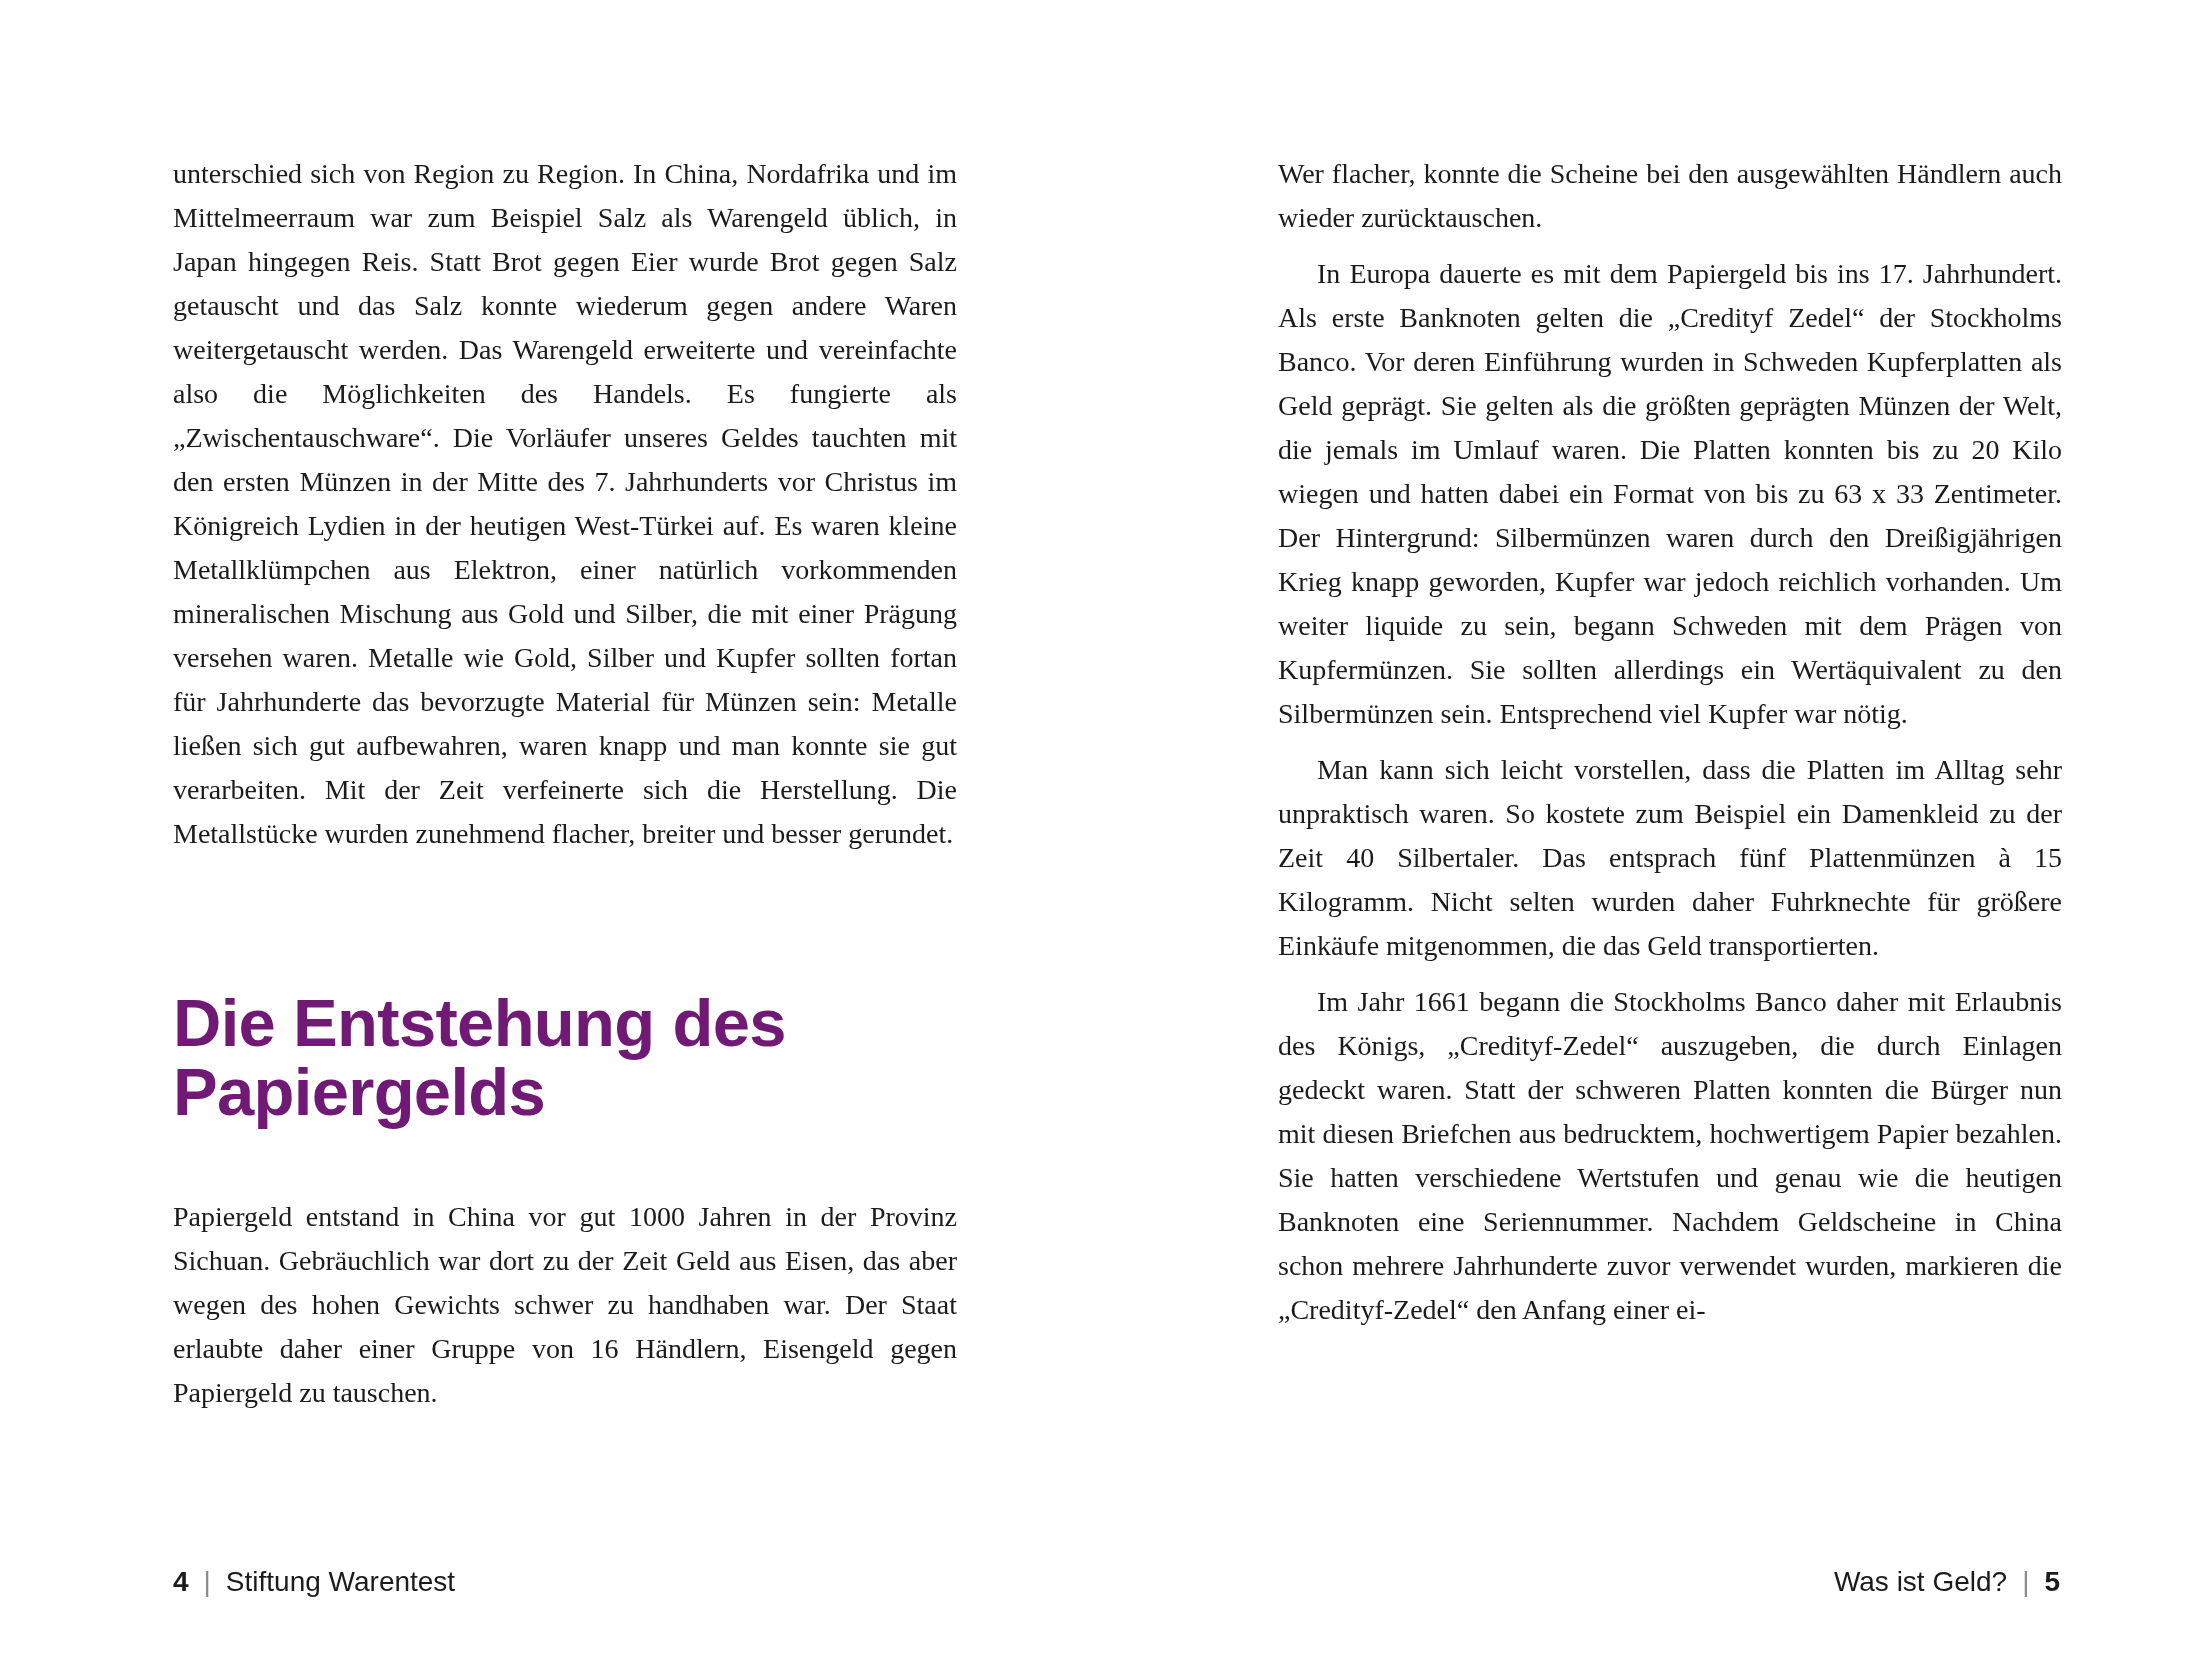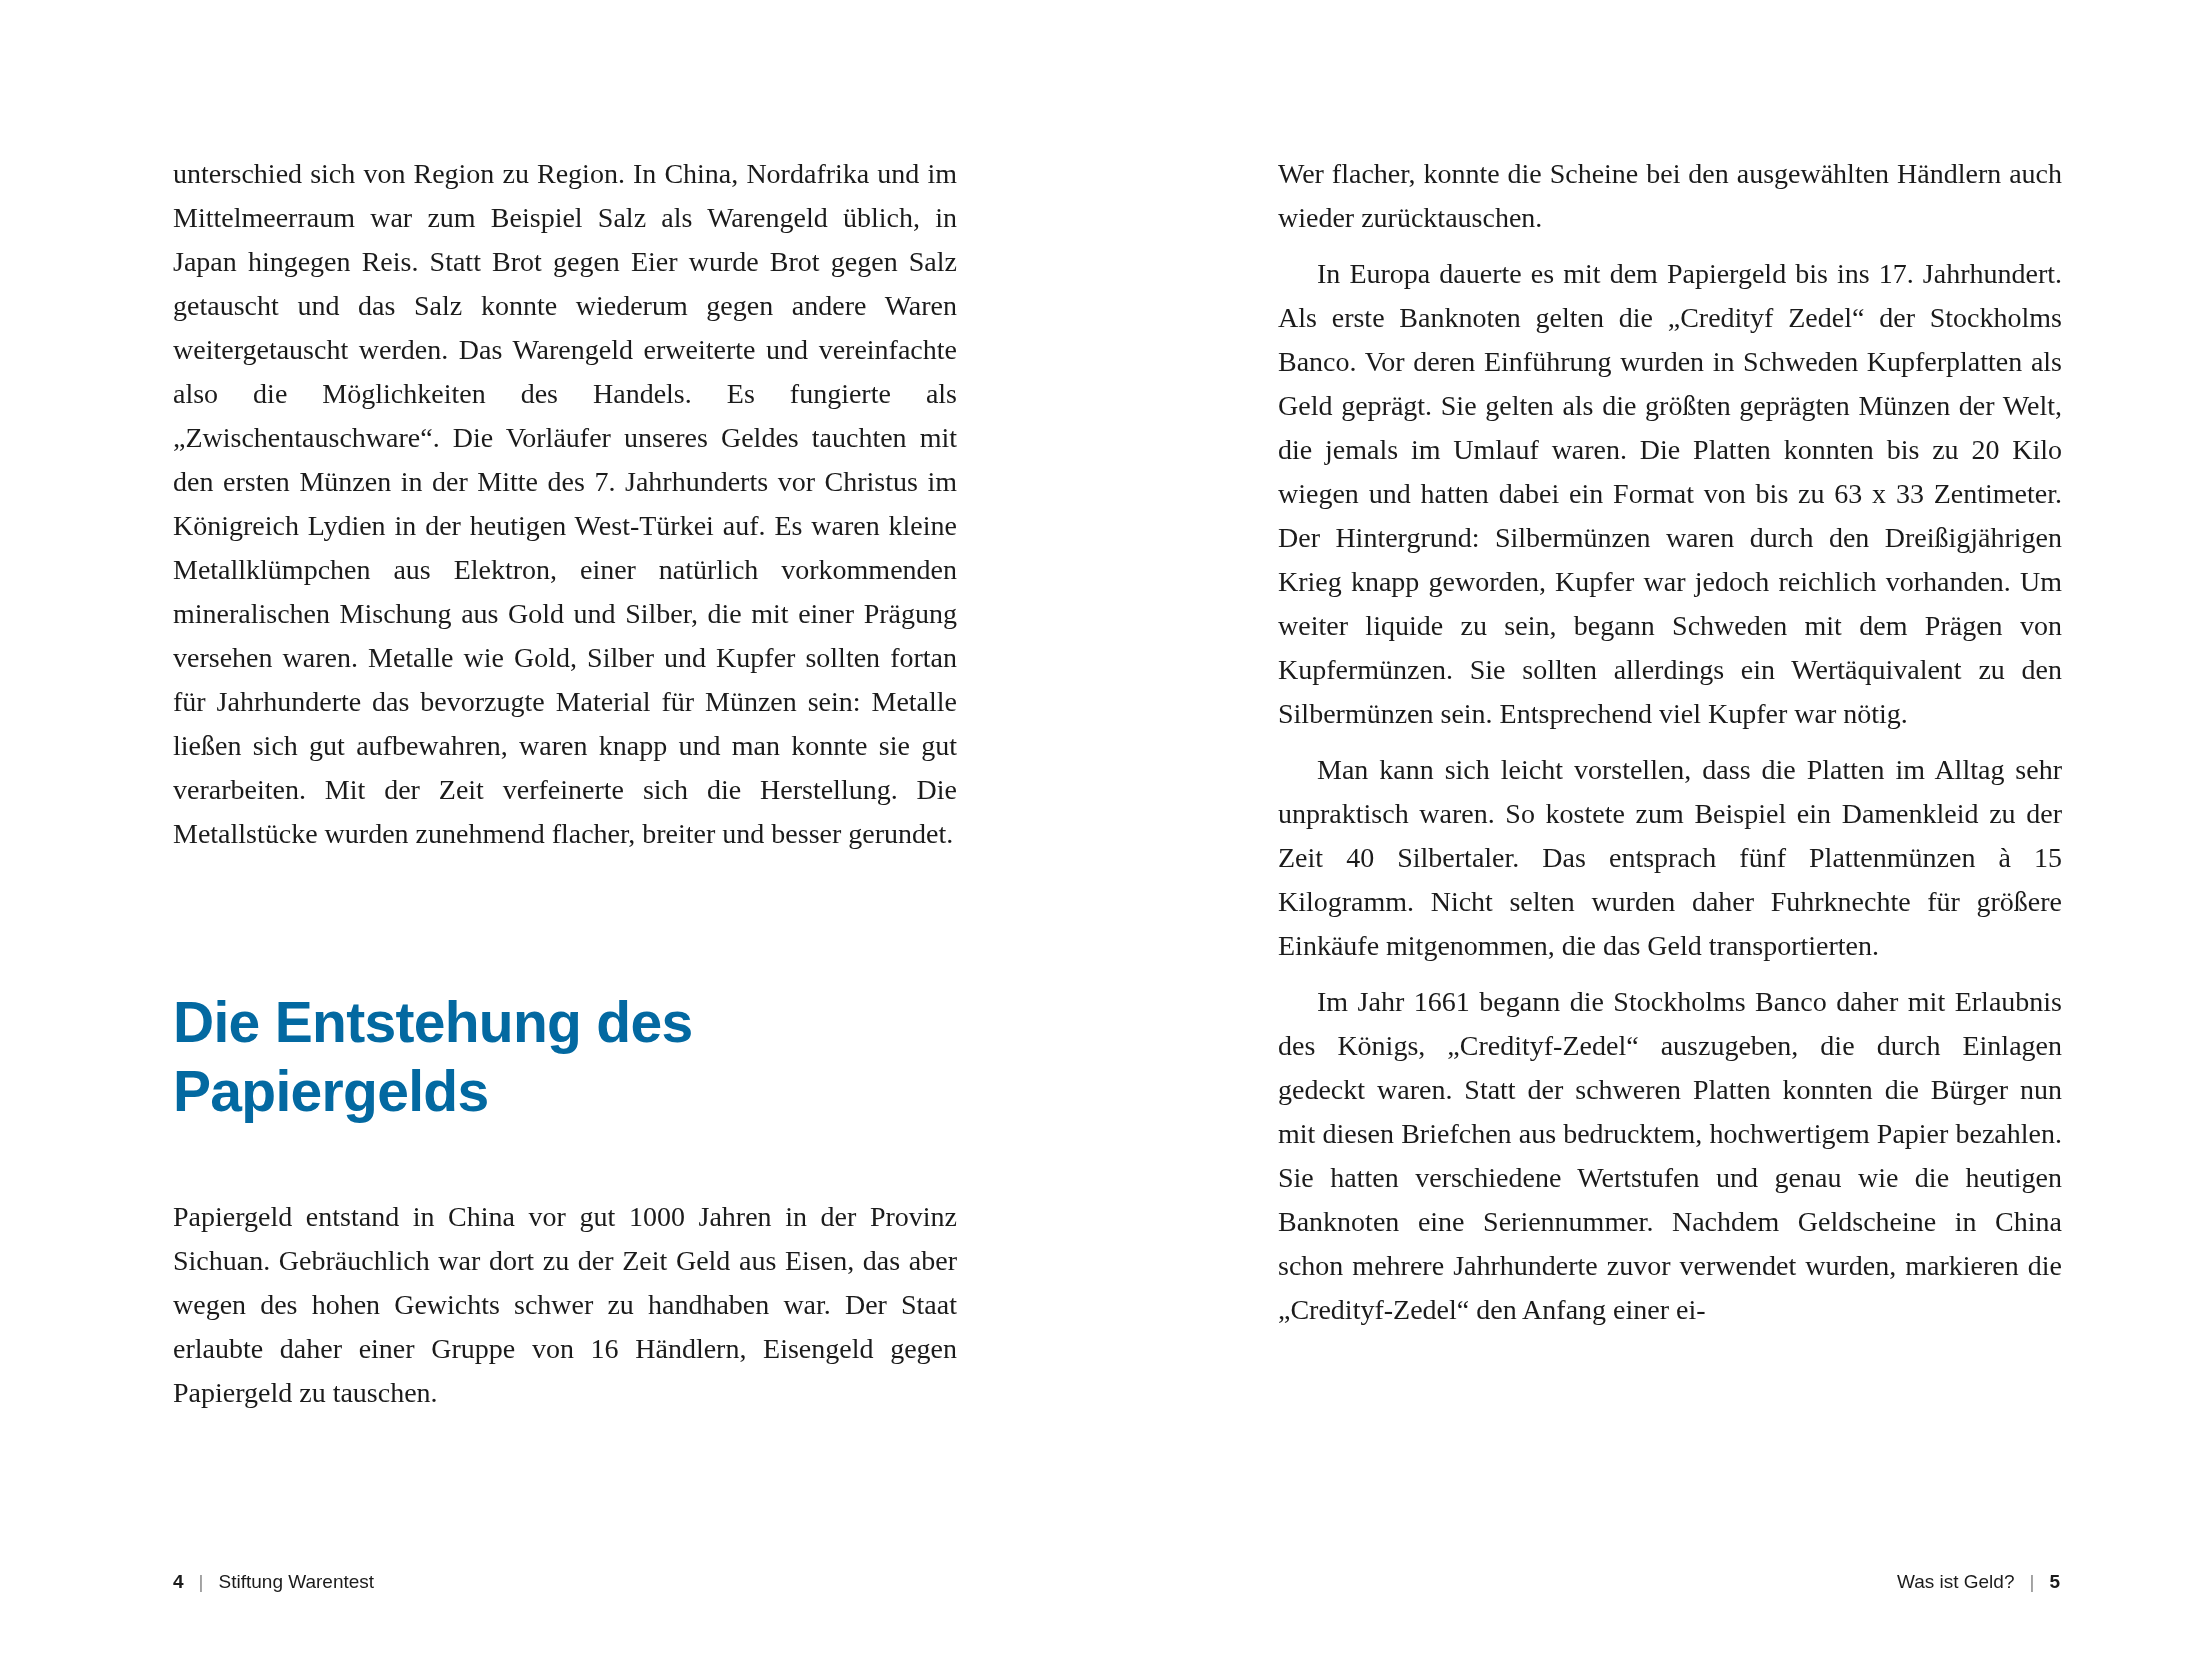--- a/index.html
+++ b/index.html
@@ -23,34 +23,34 @@
     hyphens: auto;
     -webkit-hyphens: auto;
   }
   .col-left  { left: 149px; }
   .col-right { left: 1254px; }
   .col p { text-align: justify; }
   .col p.indent { text-indent: 39px; }
   .section-heading {
     font-family: "Liberation Sans", sans-serif;
     font-weight: bold;
-    font-size: 57px;
+    font-size: 67px;
     line-height: 69px;
     letter-spacing: -0.7px;
-    color: #0369a1;
+    color: #701a75;
     text-align: left;
     margin: 120px 0 57px 0;
     hyphens: none;
     -webkit-hyphens: none;
   }
   .footer {
     position: absolute;
     top: 1552px;
     font-family: "Liberation Sans", sans-serif;
-    font-size: 19px;
+    font-size: 28px;
     line-height: 24px;
     color: #1b1b1b;
     white-space: nowrap;
   }
   .footer-left  { left: 149px; }
   .footer-right { right: 145px; text-align: left; }
   .page-num { font-weight: bold; }
   .footer-sep {
     color: #8c8c8c;
     padding: 0 9px;

